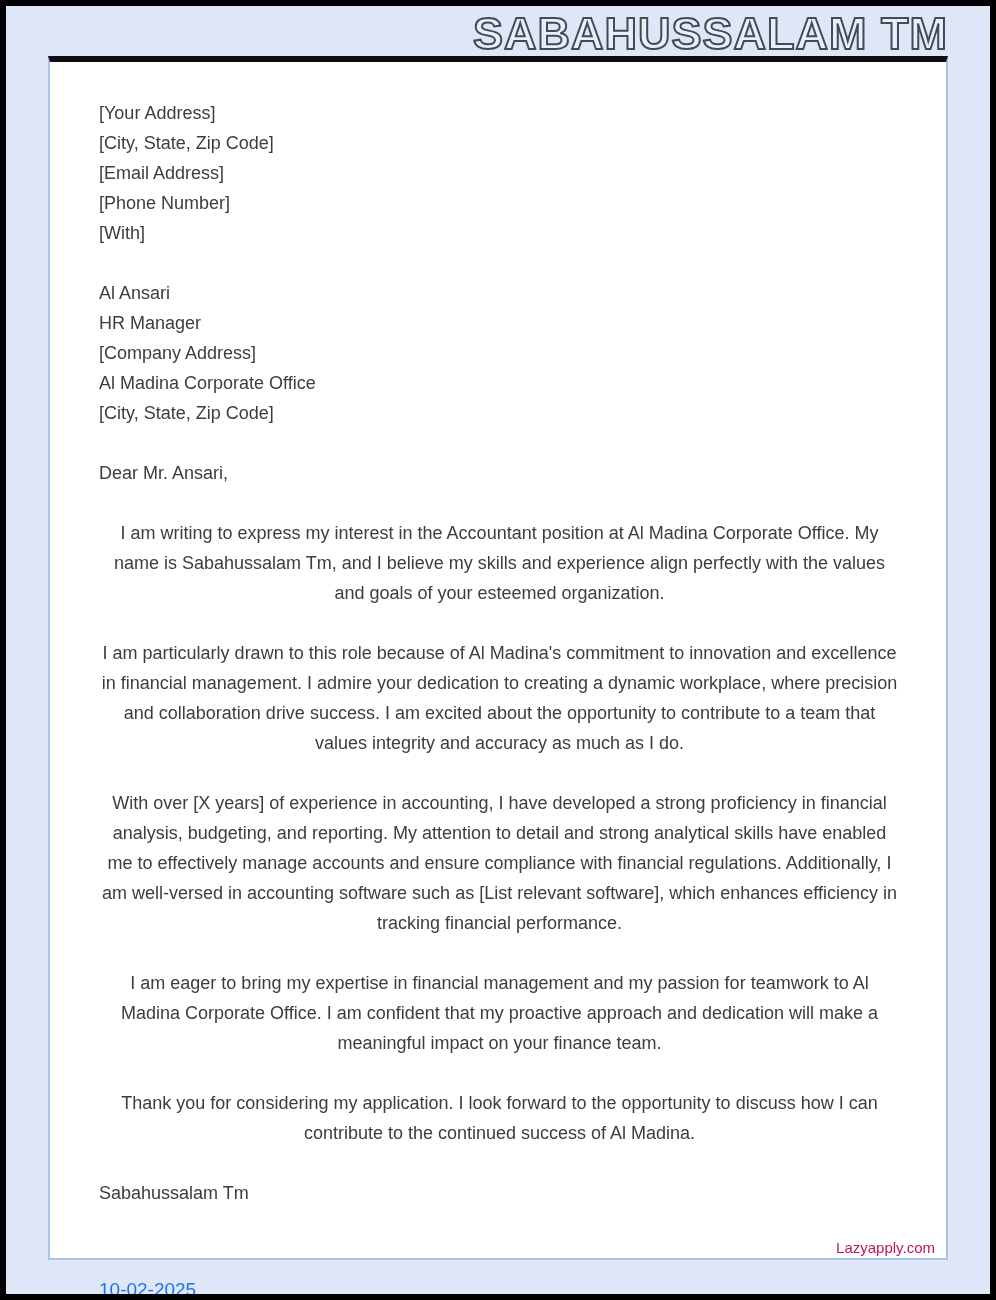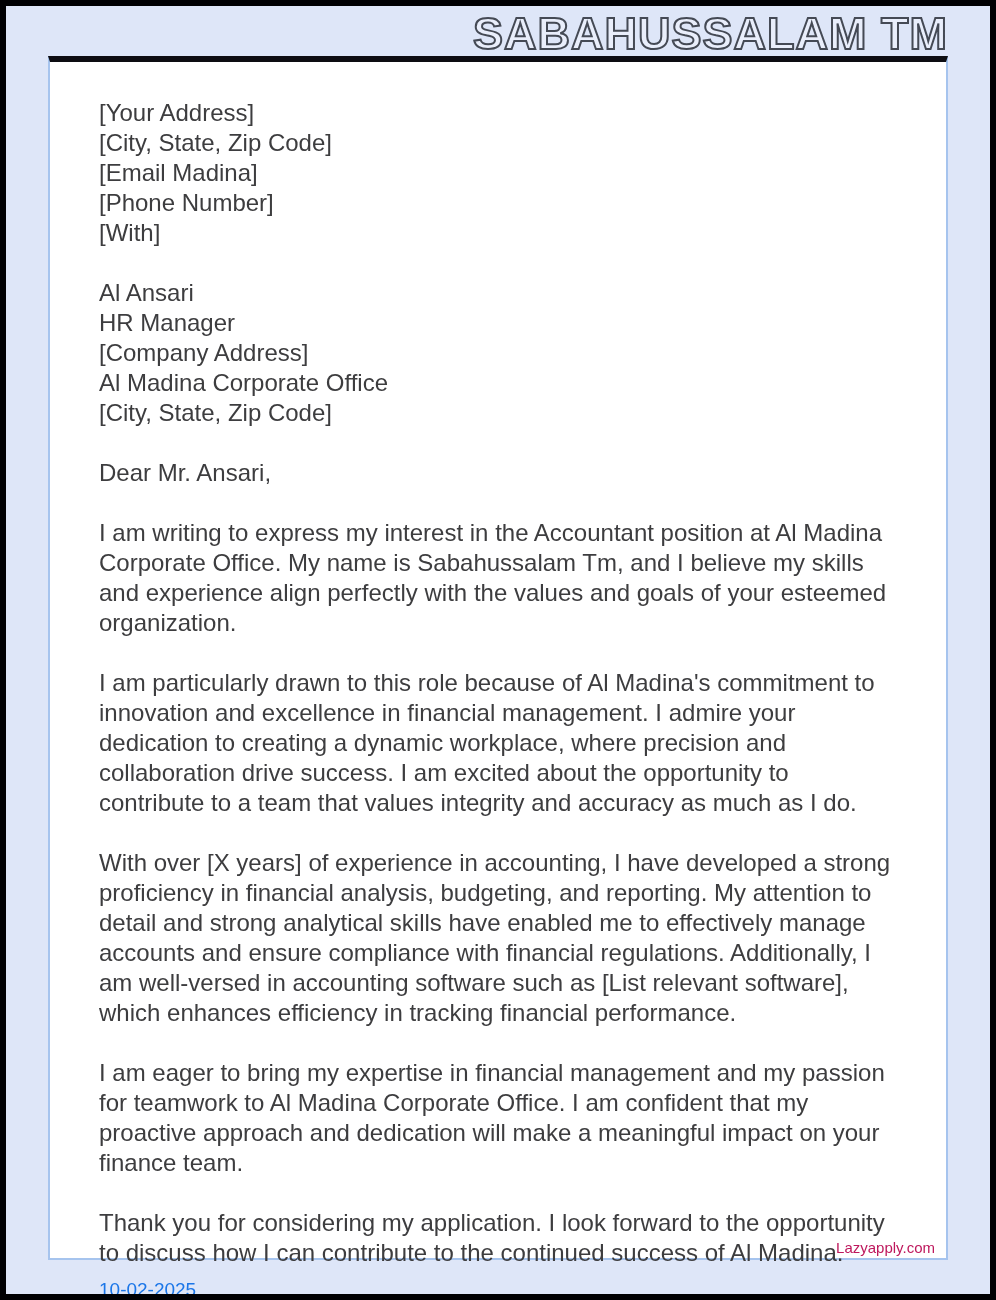--- a/index.html
+++ b/index.html
@@ -34,25 +34,25 @@
     box-sizing: border-box;
     background: #ffffff;
     border-top: 6px solid #0d0d12;
     border-left: 2px solid #a6c4ee;
     border-right: 2px solid #a6c4ee;
     border-bottom: 2px solid #a6c4ee;
     padding: 36px 46px 0 49px;
   }
   .page .block { margin: 0 0 30px 0; }
   .line, .para {
-    font-size: 24px;
+    font-size: 18px;
     line-height: 30px;
     color: #3d3d3f;
   }
-  .para { max-width: 801px; }
+  .para { max-width: 801px; text-align: center; }
   .watermark {
     position: absolute;
     right: 11px; bottom: 2px;
     font-size: 15px;
     color: #be185d;
   }
   .footer-date {
     position: absolute;
     left: 93px; top: 1272px;
     font-size: 19px;
@@ -67,21 +67,21 @@
 
 <div class="frame">
 
   <div class="header-title">SABAHUSSALAM TM</div>
 
   <div class="page">
 
     <div class="block">
       <div class="line">[Your Address]</div>
       <div class="line">[City, State, Zip Code]</div>
-      <div class="line">[Email Madina]</div>
+      <div class="line">[Email Address]</div>
       <div class="line">[Phone Number]</div>
       <div class="line">[With]</div>
     </div>
 
     <div class="block">
       <div class="line">Al Ansari</div>
       <div class="line">HR Manager</div>
       <div class="line">[Company Address]</div>
       <div class="line">Al Madina Corporate Office</div>
       <div class="line">[City, State, Zip Code]</div>

